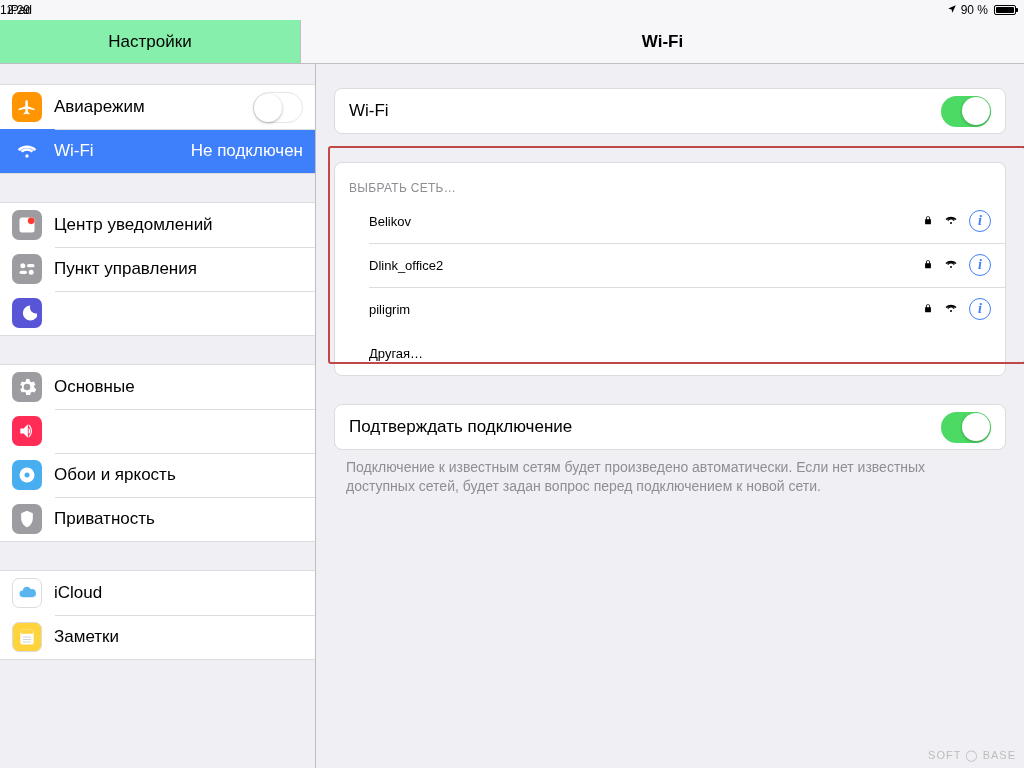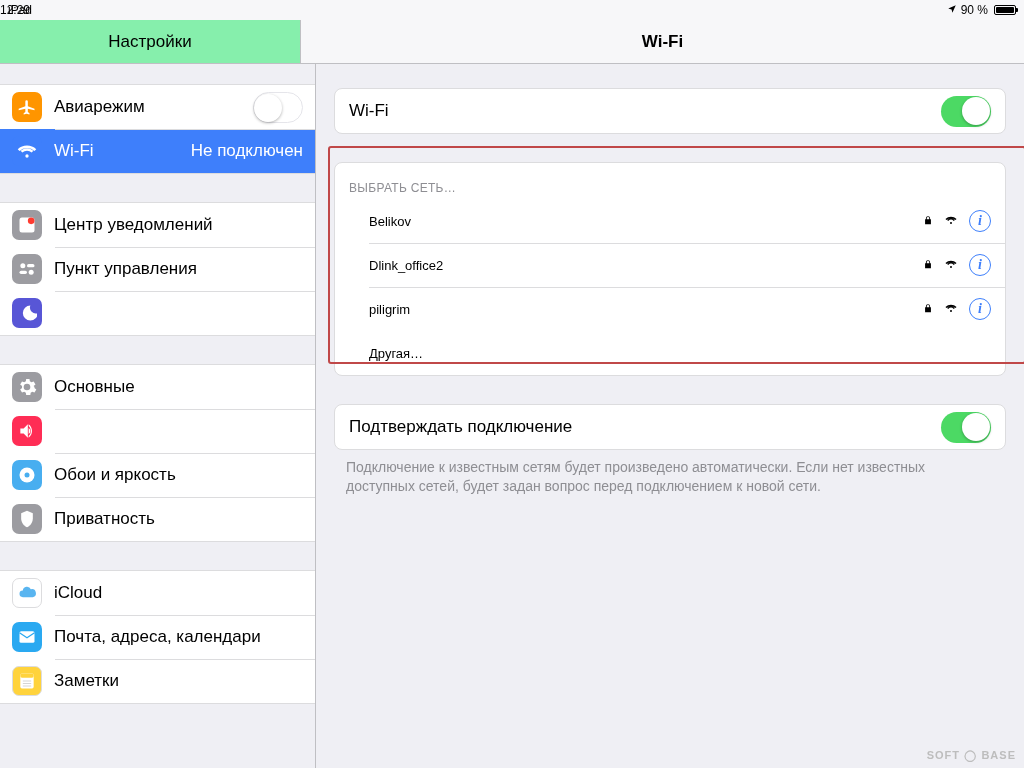--- a/index.html
+++ b/index.html
@@ -73,21 +73,21 @@
  .info{width:22px;height:22px;border:1.5px solid #3e7ffb;border-radius:50%;
   color:#3e7ffb;font-style:italic;font-family:Georgia,serif;font-weight:bold;
   font-size:14px;line-height:19px;text-align:center}
 
  .foot{font-size:14px;color:#8e8e93;margin:8px 30px 0 30px;line-height:1.35}
 
  .highlight{position:absolute;border:2px solid #c04848;border-radius:3px;
   pointer-events:none}
 
  .watermark{position:absolute;right:8px;bottom:6px;font-size:11px;
-  color:#bdbdbd;letter-spacing:1px;font-weight:700}
+  color:#bdbdbd;letter-spacing:1px;font-weight:400}
 </style>
 </head>
 <body>
 
 <div class="status">
  <span>iPad</span>
  <span class="center">12:29</span>
  <span class="right">
   <span>
    <svg width="10" height="10" viewBox="0 0 24 24">
@@ -198,29 +198,20 @@
         <div class="sgroup">
           <div class="srow">
             <span class="ic" style="background: rgb(255, 255, 255); border: 1px solid rgb(220, 220, 222);">
               <svg viewBox="0 0 24 24">
                 <path fill="#59b5f0" d="M19 17H7a4 4 0 010-8 5 5 0 019.6-1.5A3.5 3.5 0 0119 17z"></path>
               </svg>
             </span>
             <span class="lbl">iCloud</span>
           </div>
           <div class="srow">
-            <span class="ic" style="background: rgb(42, 169, 241);">
-              <svg viewBox="0 0 24 24">
-                <rect x="3" y="5" width="18" height="14" rx="2" fill="#fff"></rect>
-                <path d="M3 7l9 6 9-6" stroke="#2aa9f1" stroke-width="1.5" fill="none"></path>
-              </svg>
-            </span>
-            <span class="lbl">Почта, адреса, календари</span>
-          </div>
-          <div class="srow">
             <span class="ic" style="background: rgb(255, 211, 60); border: 1px solid rgb(220, 220, 222);">
               <svg viewBox="0 0 24 24">
                 <rect x="4" y="3" width="16" height="18" rx="2" fill="#fff"></rect>
                 <rect x="4" y="3" width="16" height="5" rx="2" fill="#ffd33c"></rect>
                 <line x1="7" y1="12" x2="17" y2="12" stroke="#ccc"></line>
                 <line x1="7" y1="15" x2="17" y2="15" stroke="#ccc"></line>
                 <line x1="7" y1="18" x2="17" y2="18" stroke="#ccc"></line>
               </svg>
             </span>
             <span class="lbl">Заметки</span>

